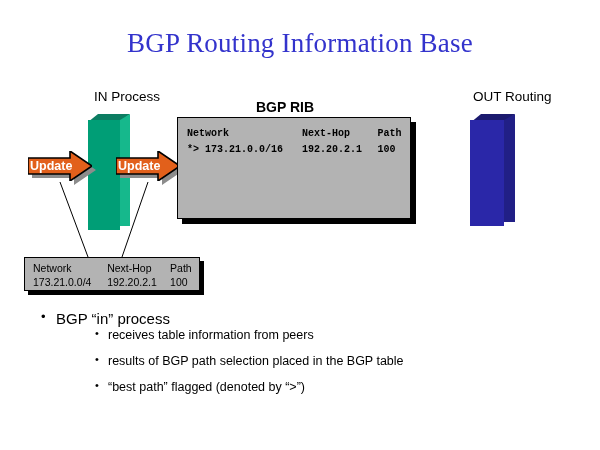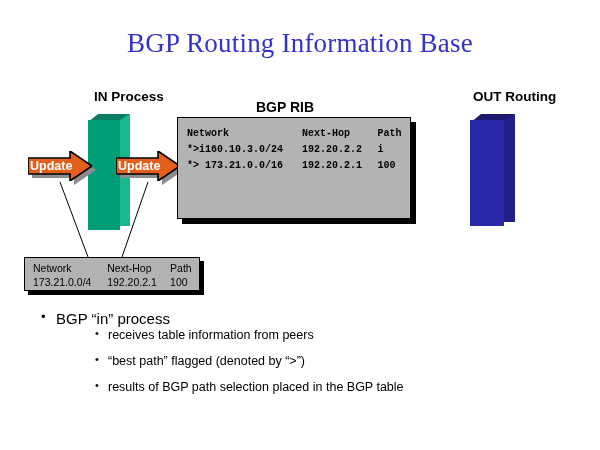--- a/index.html
+++ b/index.html
@@ -29,21 +29,21 @@
     color: #3333cc;
     letter-spacing: 0.2px;
     white-space: nowrap;
   }
 
   
   .proc-label {
     position: absolute;
     font-family: "Liberation Sans", sans-serif;
     font-size: 13.5px;
-    font-weight: bold;
+    font-weight: normal;
     color: #000000;
     white-space: nowrap;
     padding-left: 20px;
   }
   #in-process-label  { left: 74px;  top: 89px; }
   #out-process-label { left: 453px; top: 89px; }
   #rib-label {
     position: absolute;
     left: 256px; top: 99px;
     font-family: Liberation Sans, sans-serif;
@@ -290,25 +290,20 @@
   <div id="rib-box">
     <table id="rib-table">
       <thead>
         <tr>
           <th class="c-net">Network</th>
           <th class="c-nh">Next-Hop</th>
           <th class="c-path">Path</th>
         </tr>
       </thead>
       <tbody>
-        <tr>
-          <td class="c-net">*&gt;i160.10.3.0/24</td>
-          <td class="c-nh">192.20.2.2</td>
-          <td class="c-path">i</td>
-        </tr>
         <tr>
           <td class="c-net">*&gt; 173.21.0.0/16</td>
           <td class="c-nh">192.20.2.1</td>
           <td class="c-path">100</td>
         </tr>
       </tbody>
     </table>
   </div>
 
   <div id="detail-box">
@@ -326,17 +321,17 @@
           <td class="d-nh">192.20.2.1</td>
           <td class="d-path">100</td>
         </tr>
       </tbody>
     </table>
   </div>
 
   <div id="bullets">
     <div class="bullet-l1">BGP “in” process</div>
     <div class="bullet-l2">receives table information from peers</div>
+    <div class="bullet-l2">results of BGP path selection placed in the BGP table</div>
     <div class="bullet-l2">“best path” flagged (denoted by “&gt;”)</div>
-    <div class="bullet-l2">results of BGP path selection placed in the BGP table</div>
   </div>
 
 </div>
 
 </body></html>

